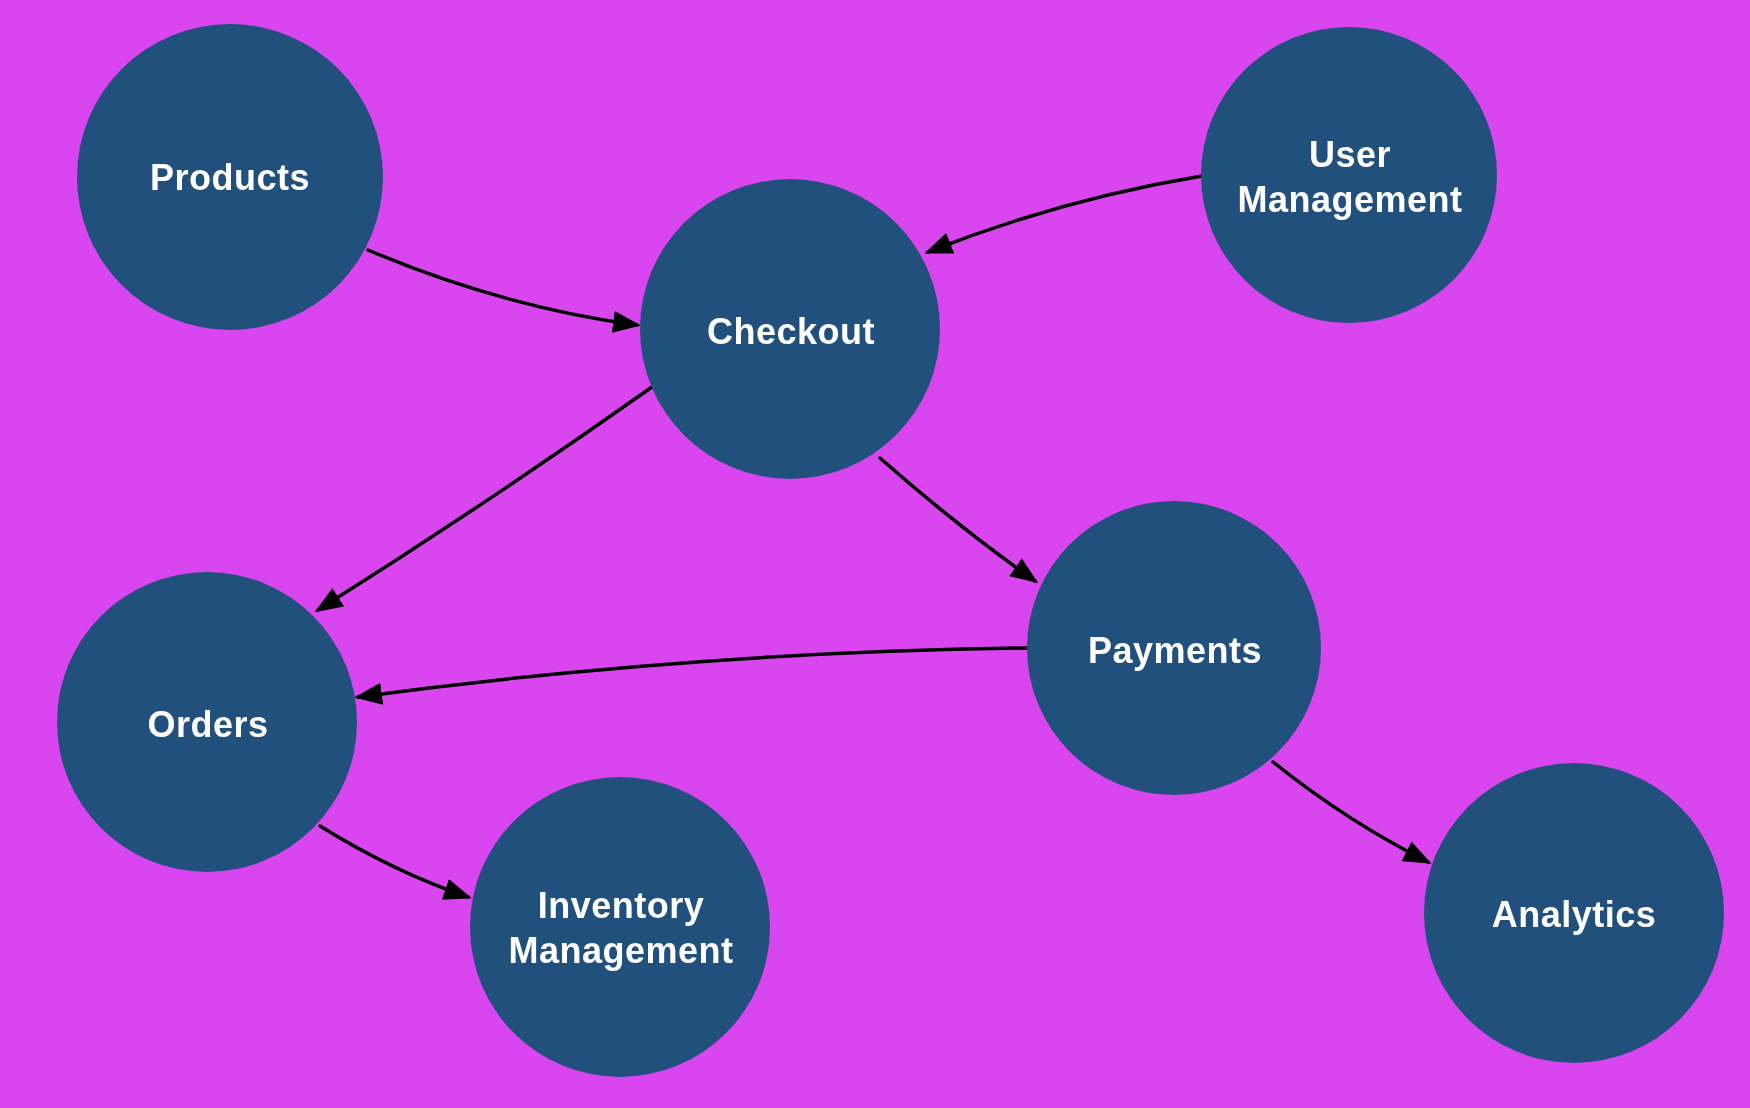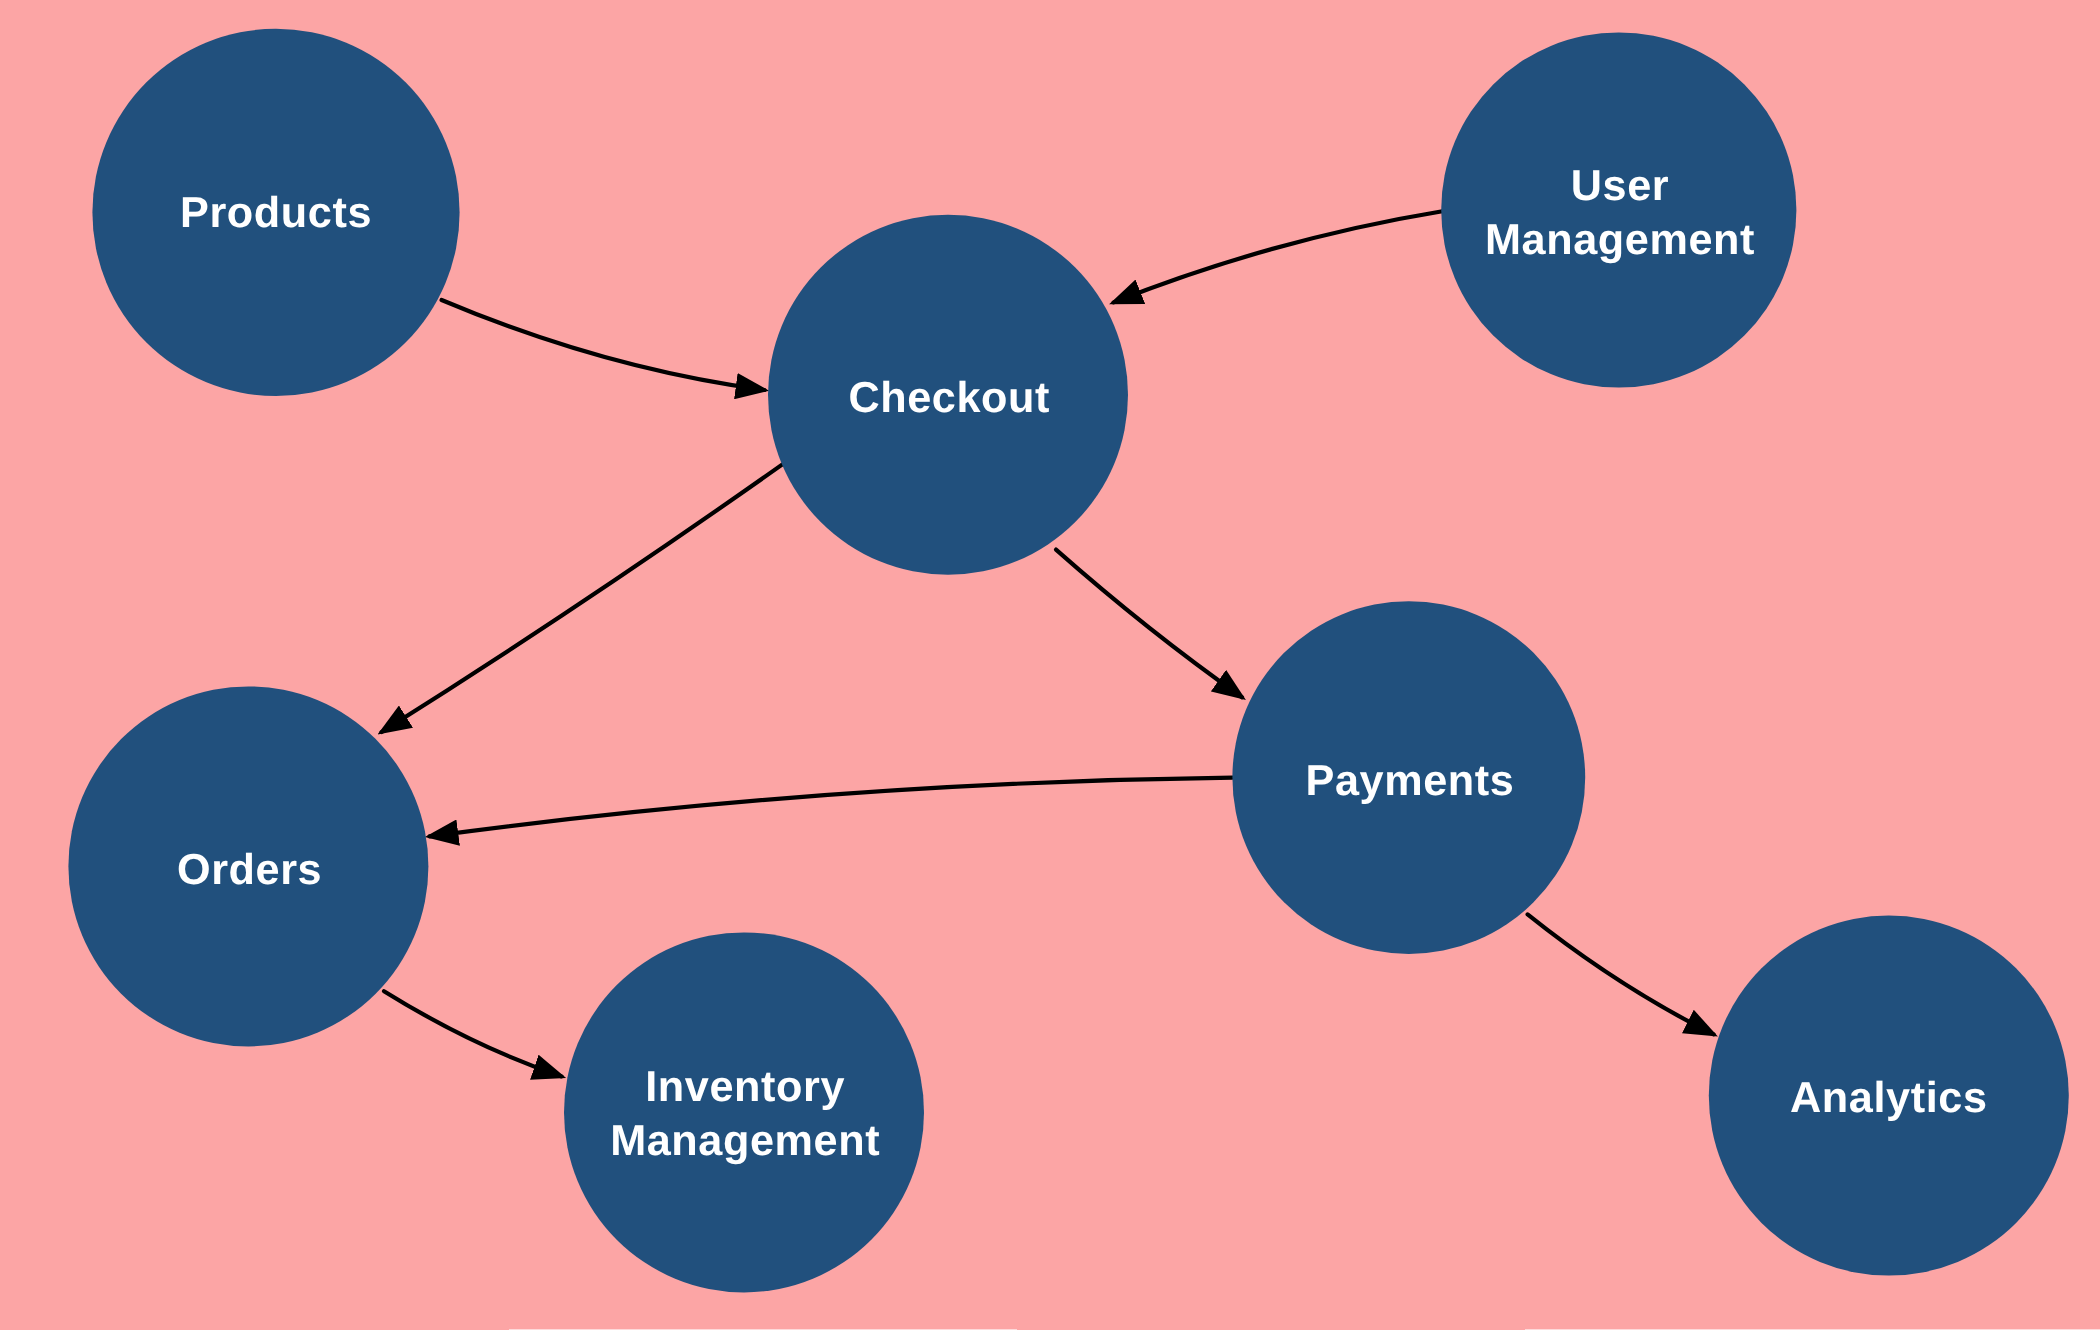--- a/index.html
+++ b/index.html
@@ -5,21 +5,21 @@
   html, body {
     margin: 0;
     padding: 0;
     background: #ffffff;
     font-family: "Liberation Sans", sans-serif;
   }
   .canvas {
     position: relative;
     width: 1750px;
     height: 1108px;
-    background: #fca5a5;
+    background: #d946ef;
     overflow: hidden;
   }
   svg { display: block; }
   .edge {
     fill: none;
     stroke-width: 3.5;
     stroke-linecap: round;
   }
   .node-label {
     font-family: "Liberation Sans", sans-serif;

